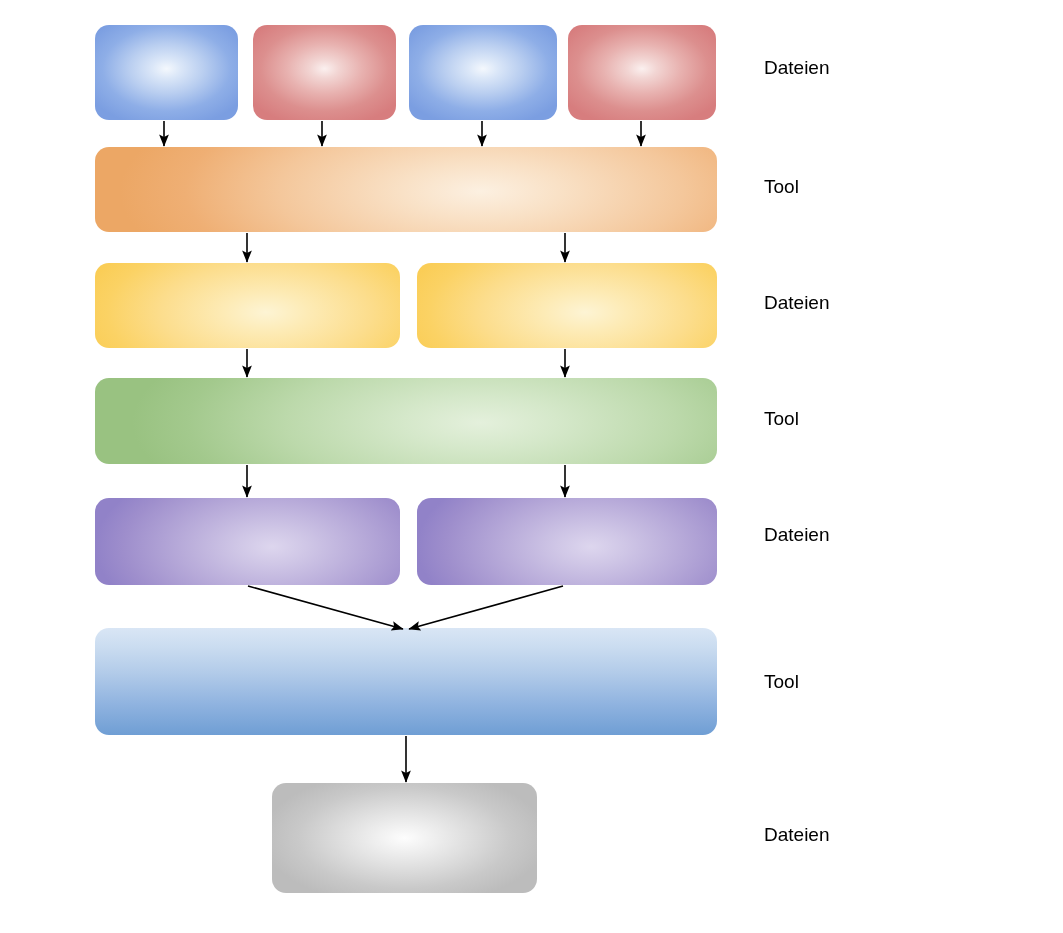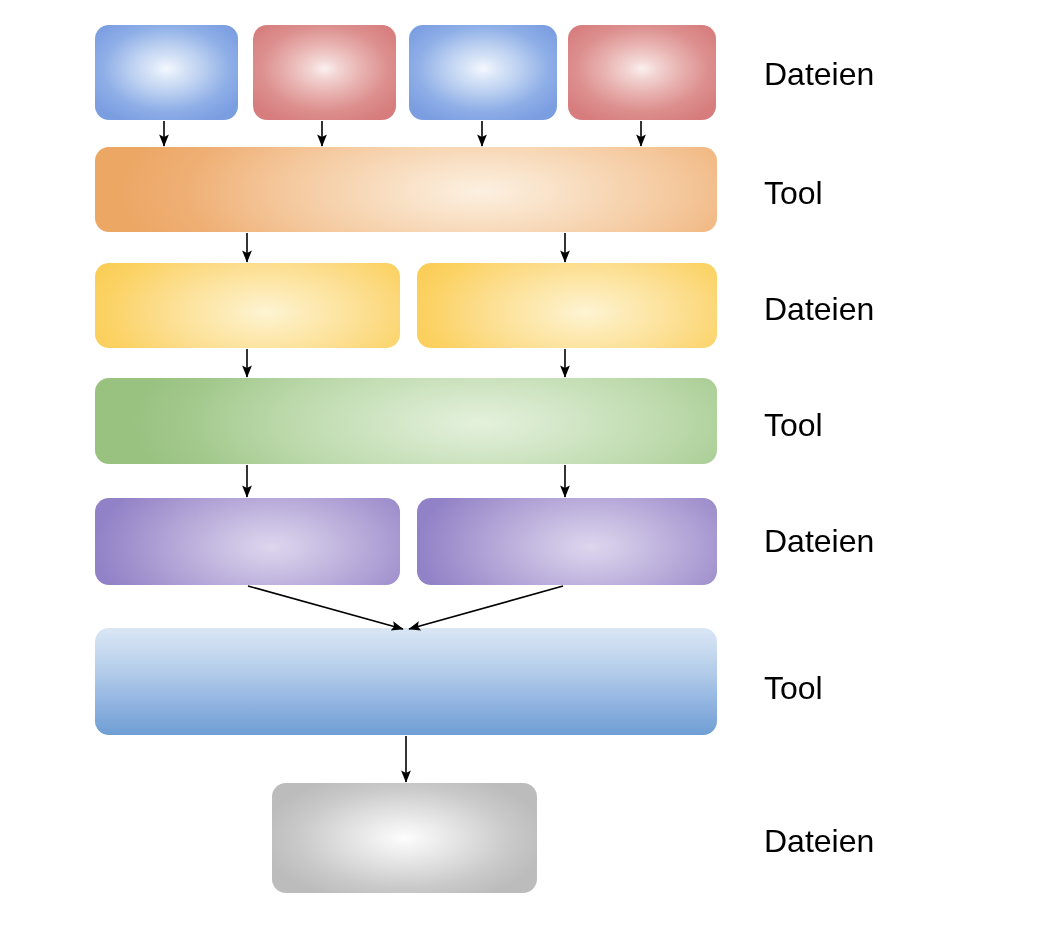--- a/index.html
+++ b/index.html
@@ -52,21 +52,21 @@
                 #d9e6f5 0%, #cadcf0 18%, #b2cbe9 42%, #91b4e0 70%, #6f9ed4 100%);
   }
   .fill-gray-radial {
     background: radial-gradient(ellipse 54% 62% at 50% 50%,
                 #fdfdfd 0%, #f2f2f2 16%, #e0e0e0 42%, #c9c9c9 74%, #bcbcbc 100%);
   }
   
   .row-label {
     position: absolute;
     left: 764px;
-    font-size: 32px;
+    font-size: 19px;
     line-height: 1;
     color: #000000;
     white-space: nowrap;
     letter-spacing: 0px;
   }
   
   #arrows {
     position: absolute;
     left: 0;
     top: 0;

